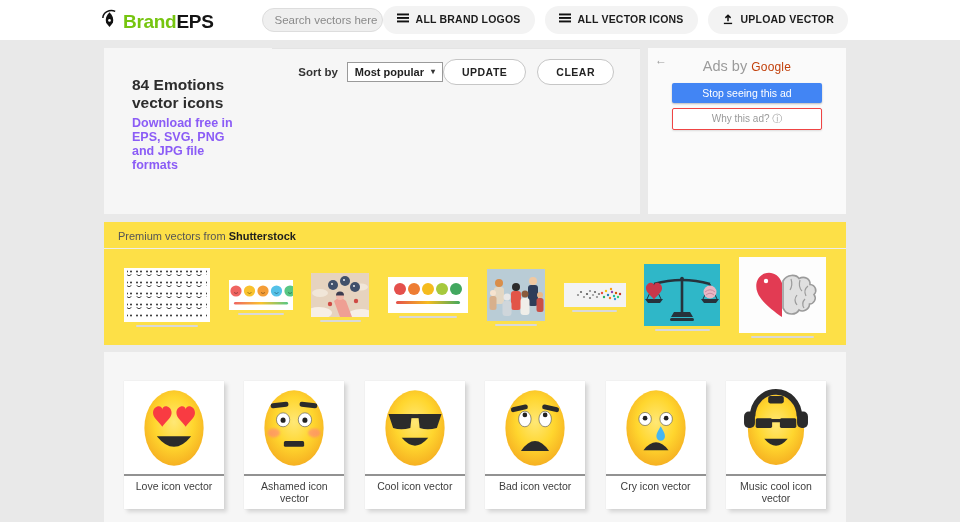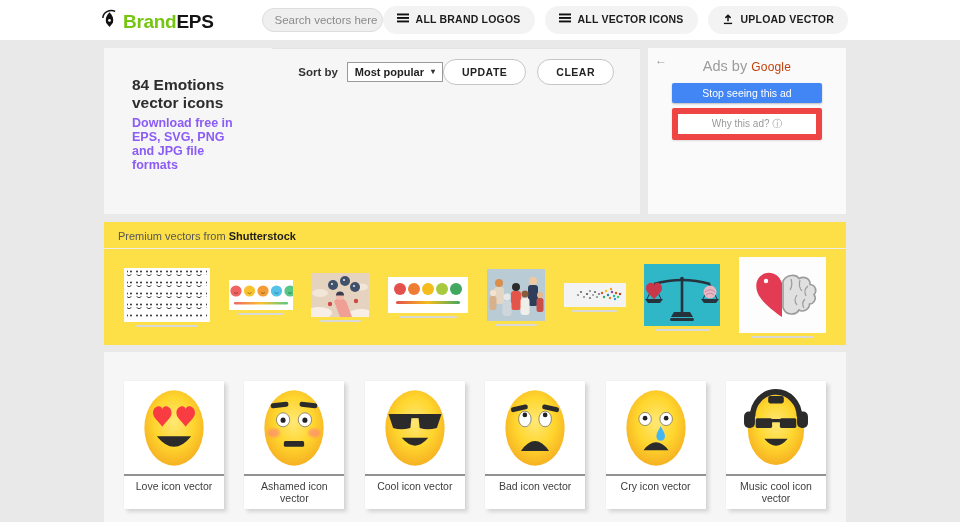--- a/index.html
+++ b/index.html
@@ -34,21 +34,21 @@
   .sort-caret { font-size:8px; color:#333; }
   .action-btns { margin-left:auto; display:flex; gap:11px; }
   .pill-btn { background:#fff; border:1.6px solid #c6c6c6; border-radius:15px; padding:6px 18px; font-size:10.5px; font-weight:bold; letter-spacing:0.5px; color:#222; cursor:pointer; font-family:"Liberation Sans", sans-serif; }
 
   
   .ad-panel { width:198px; height:166px; background:#fafafa; position:relative; text-align:center; padding-top:10px; }
   .ad-arrow { position:absolute; left:7px; top:5px; font-size:12px; color:#9a9a9a; cursor:pointer; }
   .ad-title { font-size:14.5px; color:#9b9b9b; }
   .ad-title b { font-weight:400; font-size:12px; color:#c2410c; letter-spacing:0.2px; }
   .ad-btn-blue { display:block; width:150px; margin:9px auto 0; background:#4285f4; color:#fff; border:none; border-radius:2px; padding:4px 8px; font-size:10.5px; cursor:pointer; font-family:"Liberation Sans", sans-serif; box-shadow:0 1px 2px rgba(0,0,0,0.25); }
-  .ad-btn-white { display:block; width:150px; margin:5px auto 0; background:#fff; color:#9a9a9a; border:6px solid #ef4444; border-radius:2px; padding:3px 0; font-size:10px; cursor:pointer; font-family:"Liberation Sans", sans-serif; box-shadow:0 1px 2px rgba(0,0,0,0.12); }
+  .ad-btn-white { display:block; width:150px; margin:5px auto 0; background:#fff; color:#9a9a9a; border:1px solid #ef4444; border-radius:2px; padding:3px 0; font-size:10px; cursor:pointer; font-family:"Liberation Sans", sans-serif; box-shadow:0 1px 2px rgba(0,0,0,0.12); }
 
   
   .strip { width:742px; margin-top:8px; background:#fde047; height:123px; }
   .strip-head { padding:8px 14px 6px; font-size:11px; color:#555; border-bottom:1px solid #ececec; }
   .strip-head b { color:#1e1e1e; }
   .thumbs { height:96px; display:flex; align-items:center; justify-content:space-between; padding:0 20px; }
   .thumb { display:flex; flex-direction:column; align-items:center; cursor:pointer; }
   .wm { height:2px; background:#d9d9d9; width:72%; margin-top:3px; border-radius:1px; }
 
   

